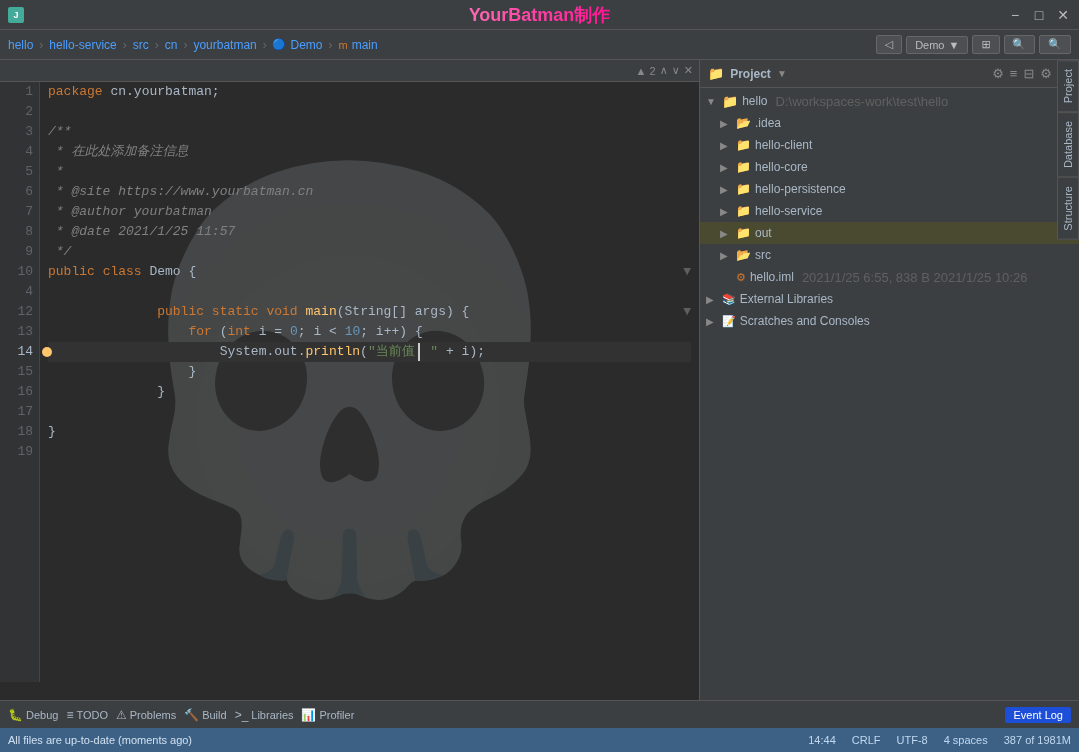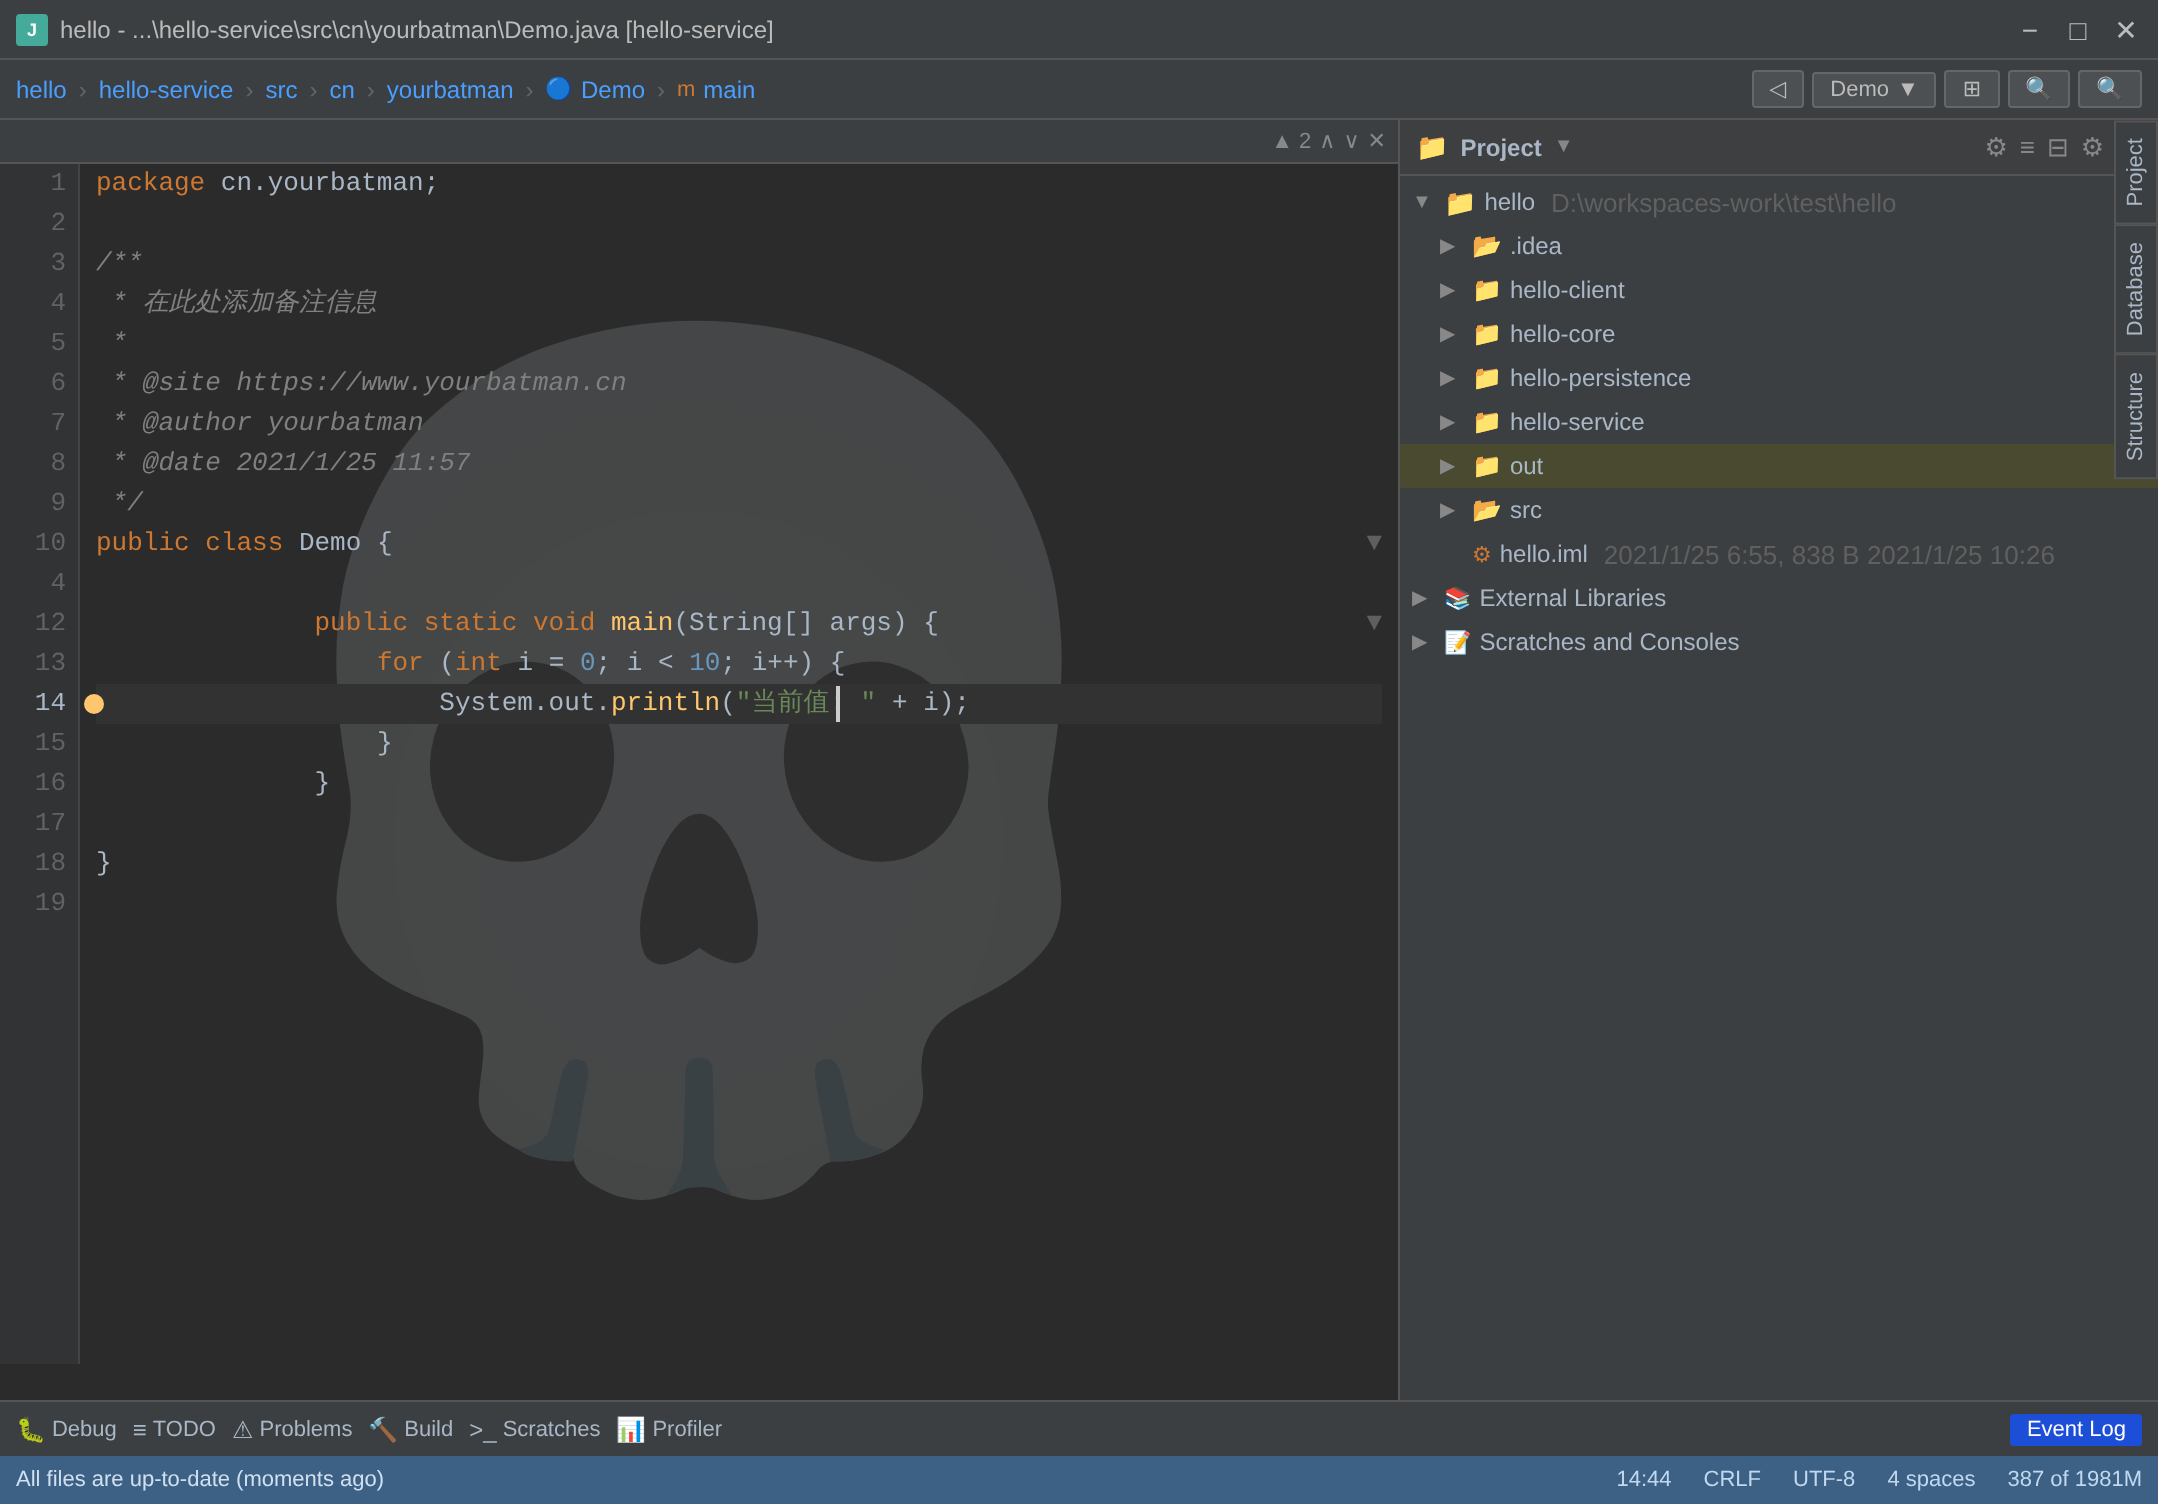--- a/index.html
+++ b/index.html
@@ -212,25 +212,21 @@
       gap: 8px;
     }
     .status-right { margin-left: auto; display: flex; gap: 16px; }
     .status-item { color: #c0d8f0; cursor: pointer; }
   </style>
 </head>
 <body>
 
 <div id="title-bar">
   <div class="title-app-icon">J</div>
-  <span class="title-text">
-    <span>hello</span>
-    <span> - </span>
-    <span>...\hello-service\src\cn\yourbatman\Demo.java [hello-service]</span>
-  </span>
+  <span class="title-watermark">YourBatman制作</span>
   <div class="win-controls">
     <button class="win-btn">−</button>
     <button class="win-btn">□</button>
     <button class="win-btn">✕</button>
   </div>
 </div>
 
 <div id="nav-bar">
   <span class="nav-crumb">hello</span>
   <span class="nav-sep">›</span>
@@ -476,21 +472,21 @@
   <div class="bottom-tab">
     <span class="bottom-tab-icon">⚠</span>
     <span>Problems</span>
   </div>
   <div class="bottom-tab">
     <span class="bottom-tab-icon">🔨</span>
     <span>Build</span>
   </div>
   <div class="bottom-tab">
     <span class="bottom-tab-icon">&gt;_</span>
-    <span>Scratches</span>
+    <span>Libraries</span>
   </div>
   <div class="bottom-tab">
     <span class="bottom-tab-icon">📊</span>
     <span>Profiler</span>
   </div>
   <div class="bottom-event-log">Event Log</div>
 </div>
 
 <div id="status-bar">
   <span>All files are up-to-date (moments ago)</span>

